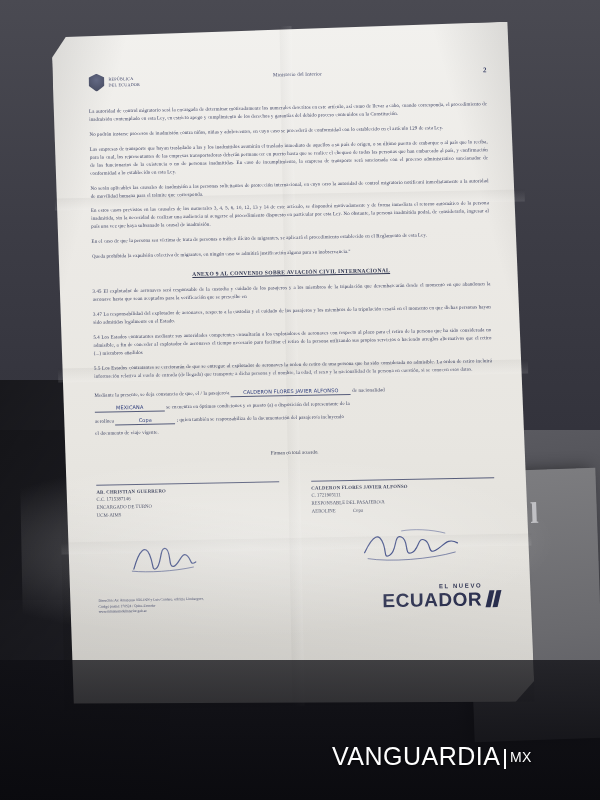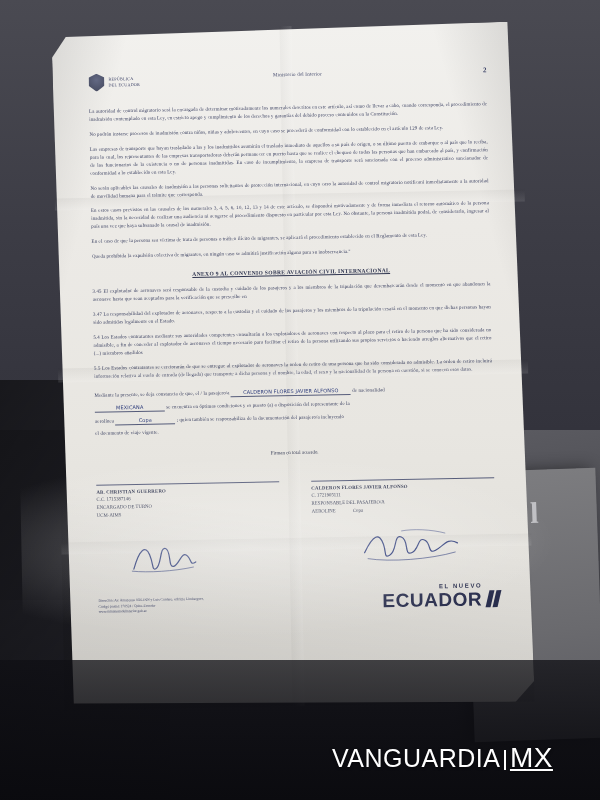--- a/index.html
+++ b/index.html
@@ -289,21 +289,21 @@
   }
   .wm-main { font-size: 25px; font-weight: 400; }
   .wm-bar {
     display: inline-block;
     width: 1.5px; height: 20px;
     background: #fff;
     margin: 0 4px;
     position: relative;
     top: 2px;
   }
-  .wm-sub { font-size: 28px; font-weight: 400; text-decoration: underline; }
+  .wm-sub { font-size: 14px; font-weight: 400; }
 </style>
 </head>
 <body>
 
 <div id="scene">
 
   <div class="bg-base"></div>
   <div class="bg-counter"></div>
   <div class="bg-wall"></div>
   <div class="bg-floor"></div>

